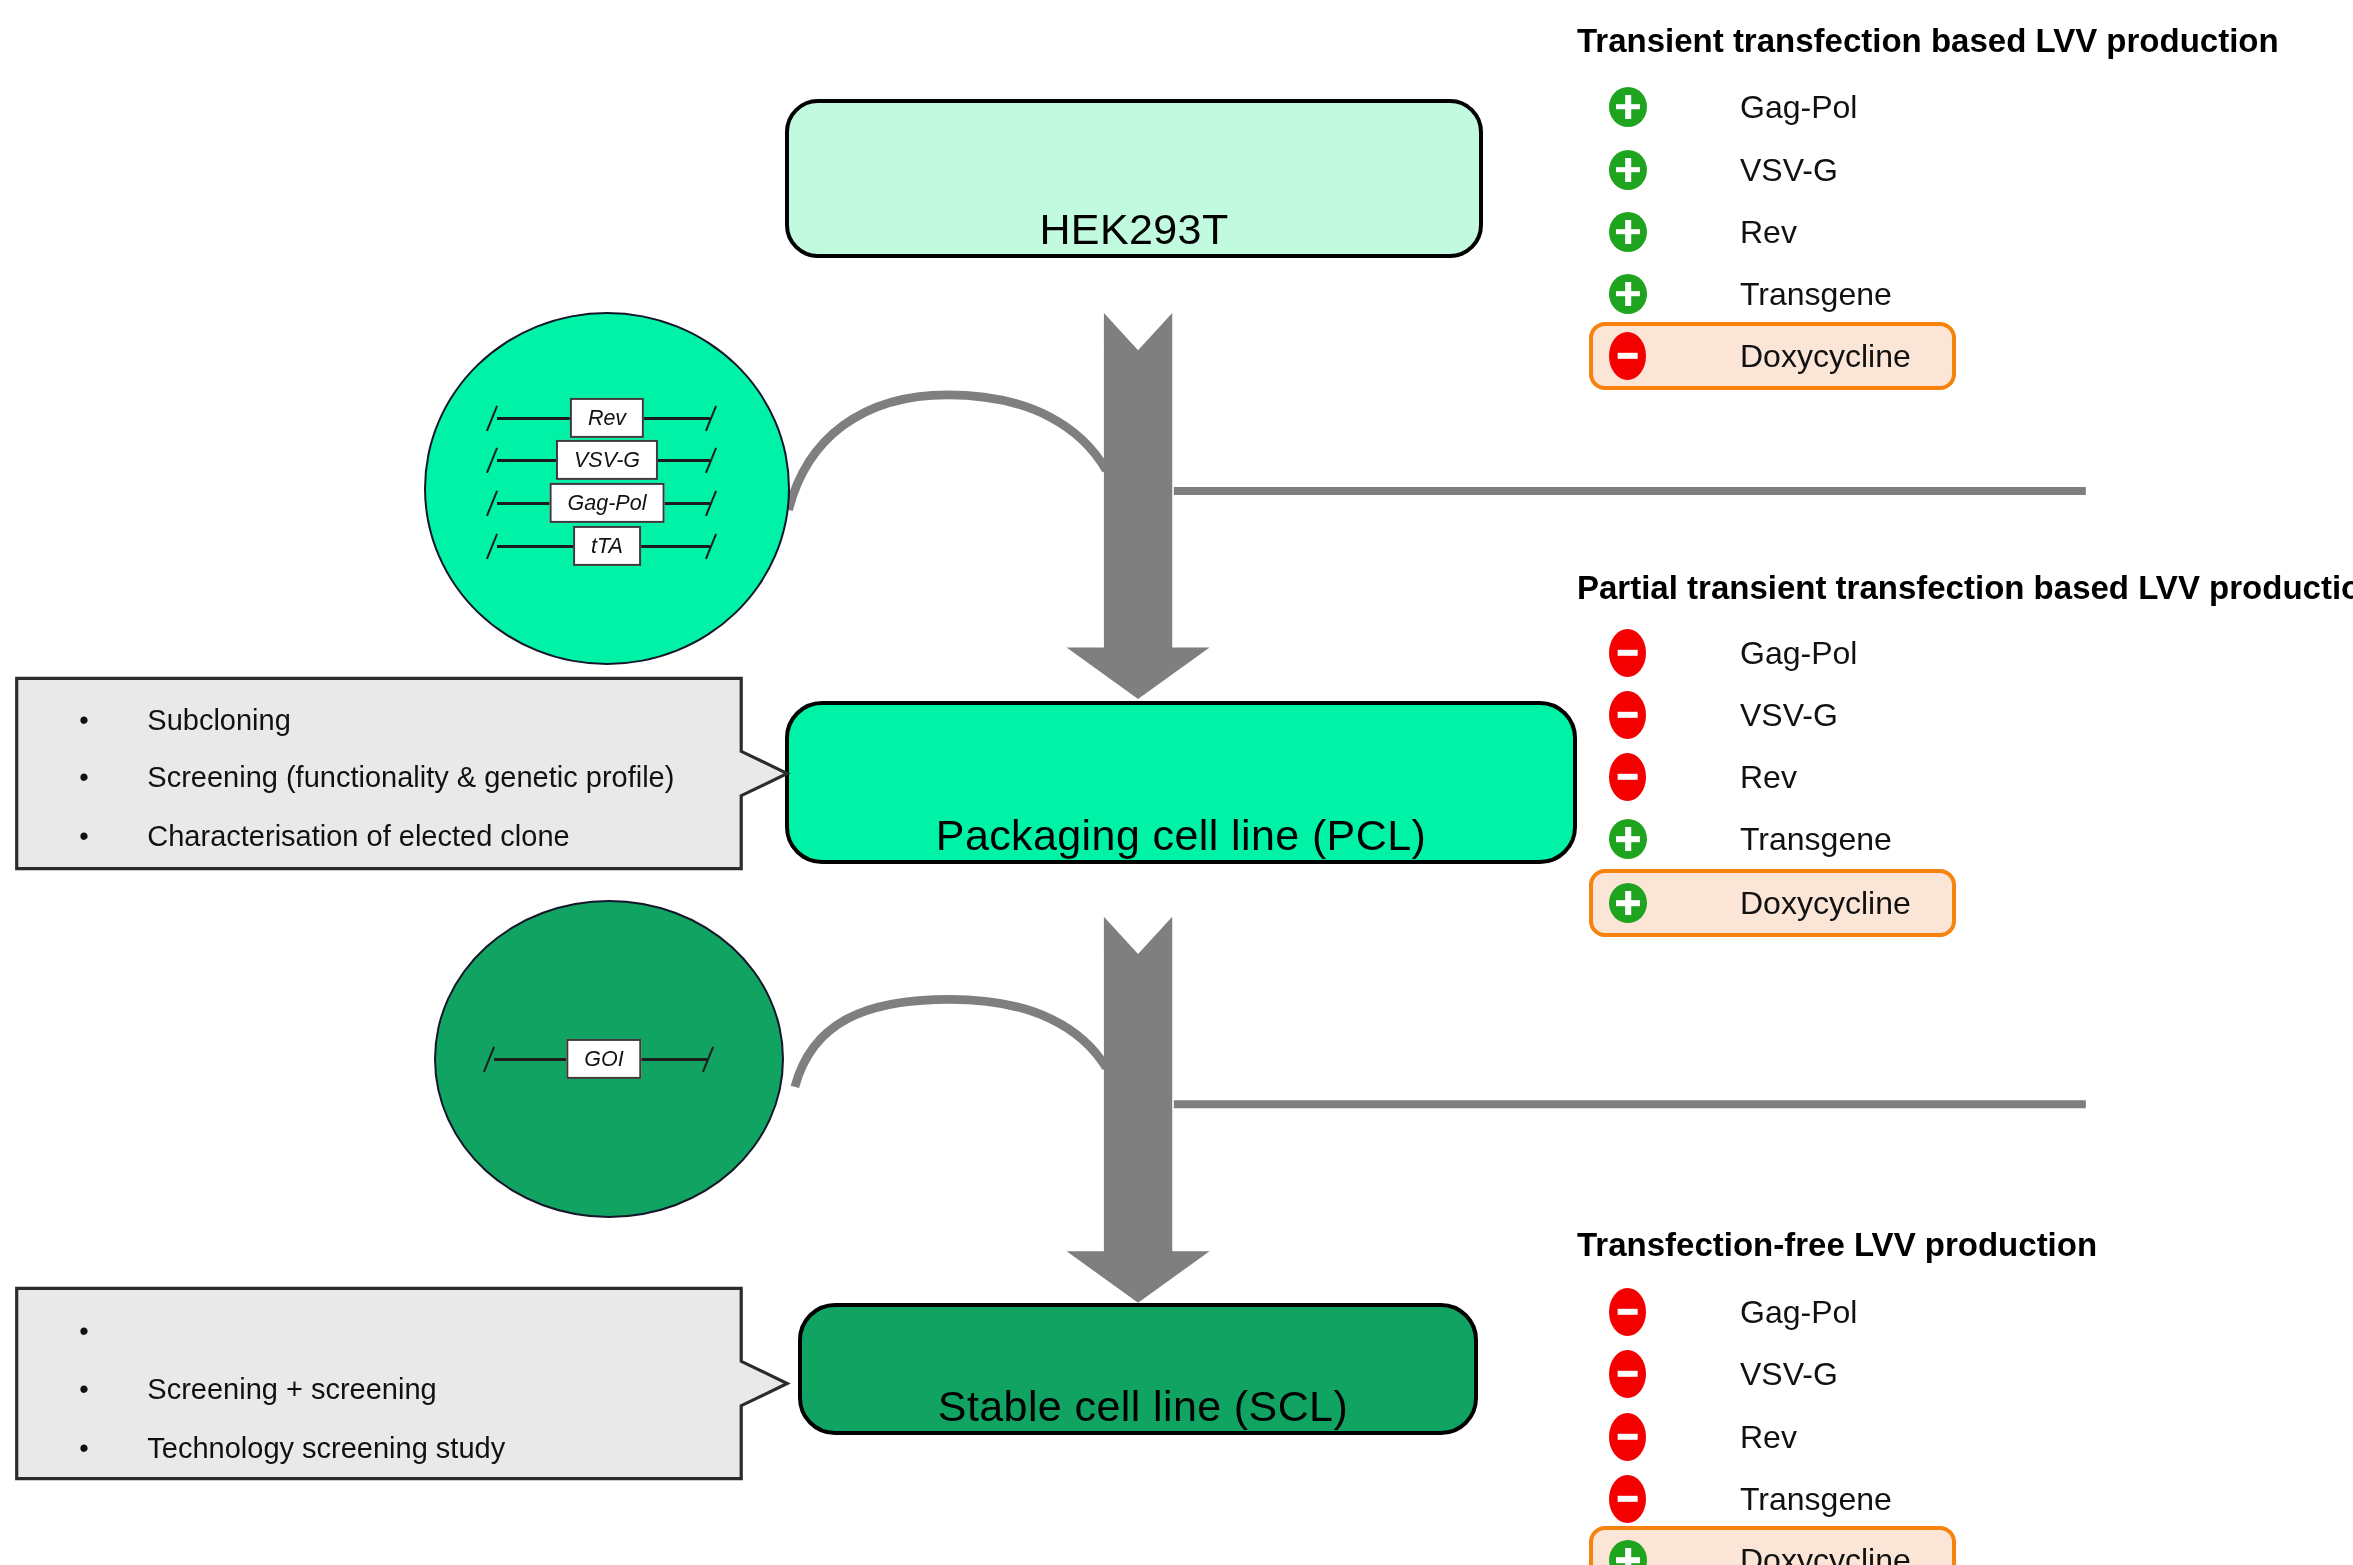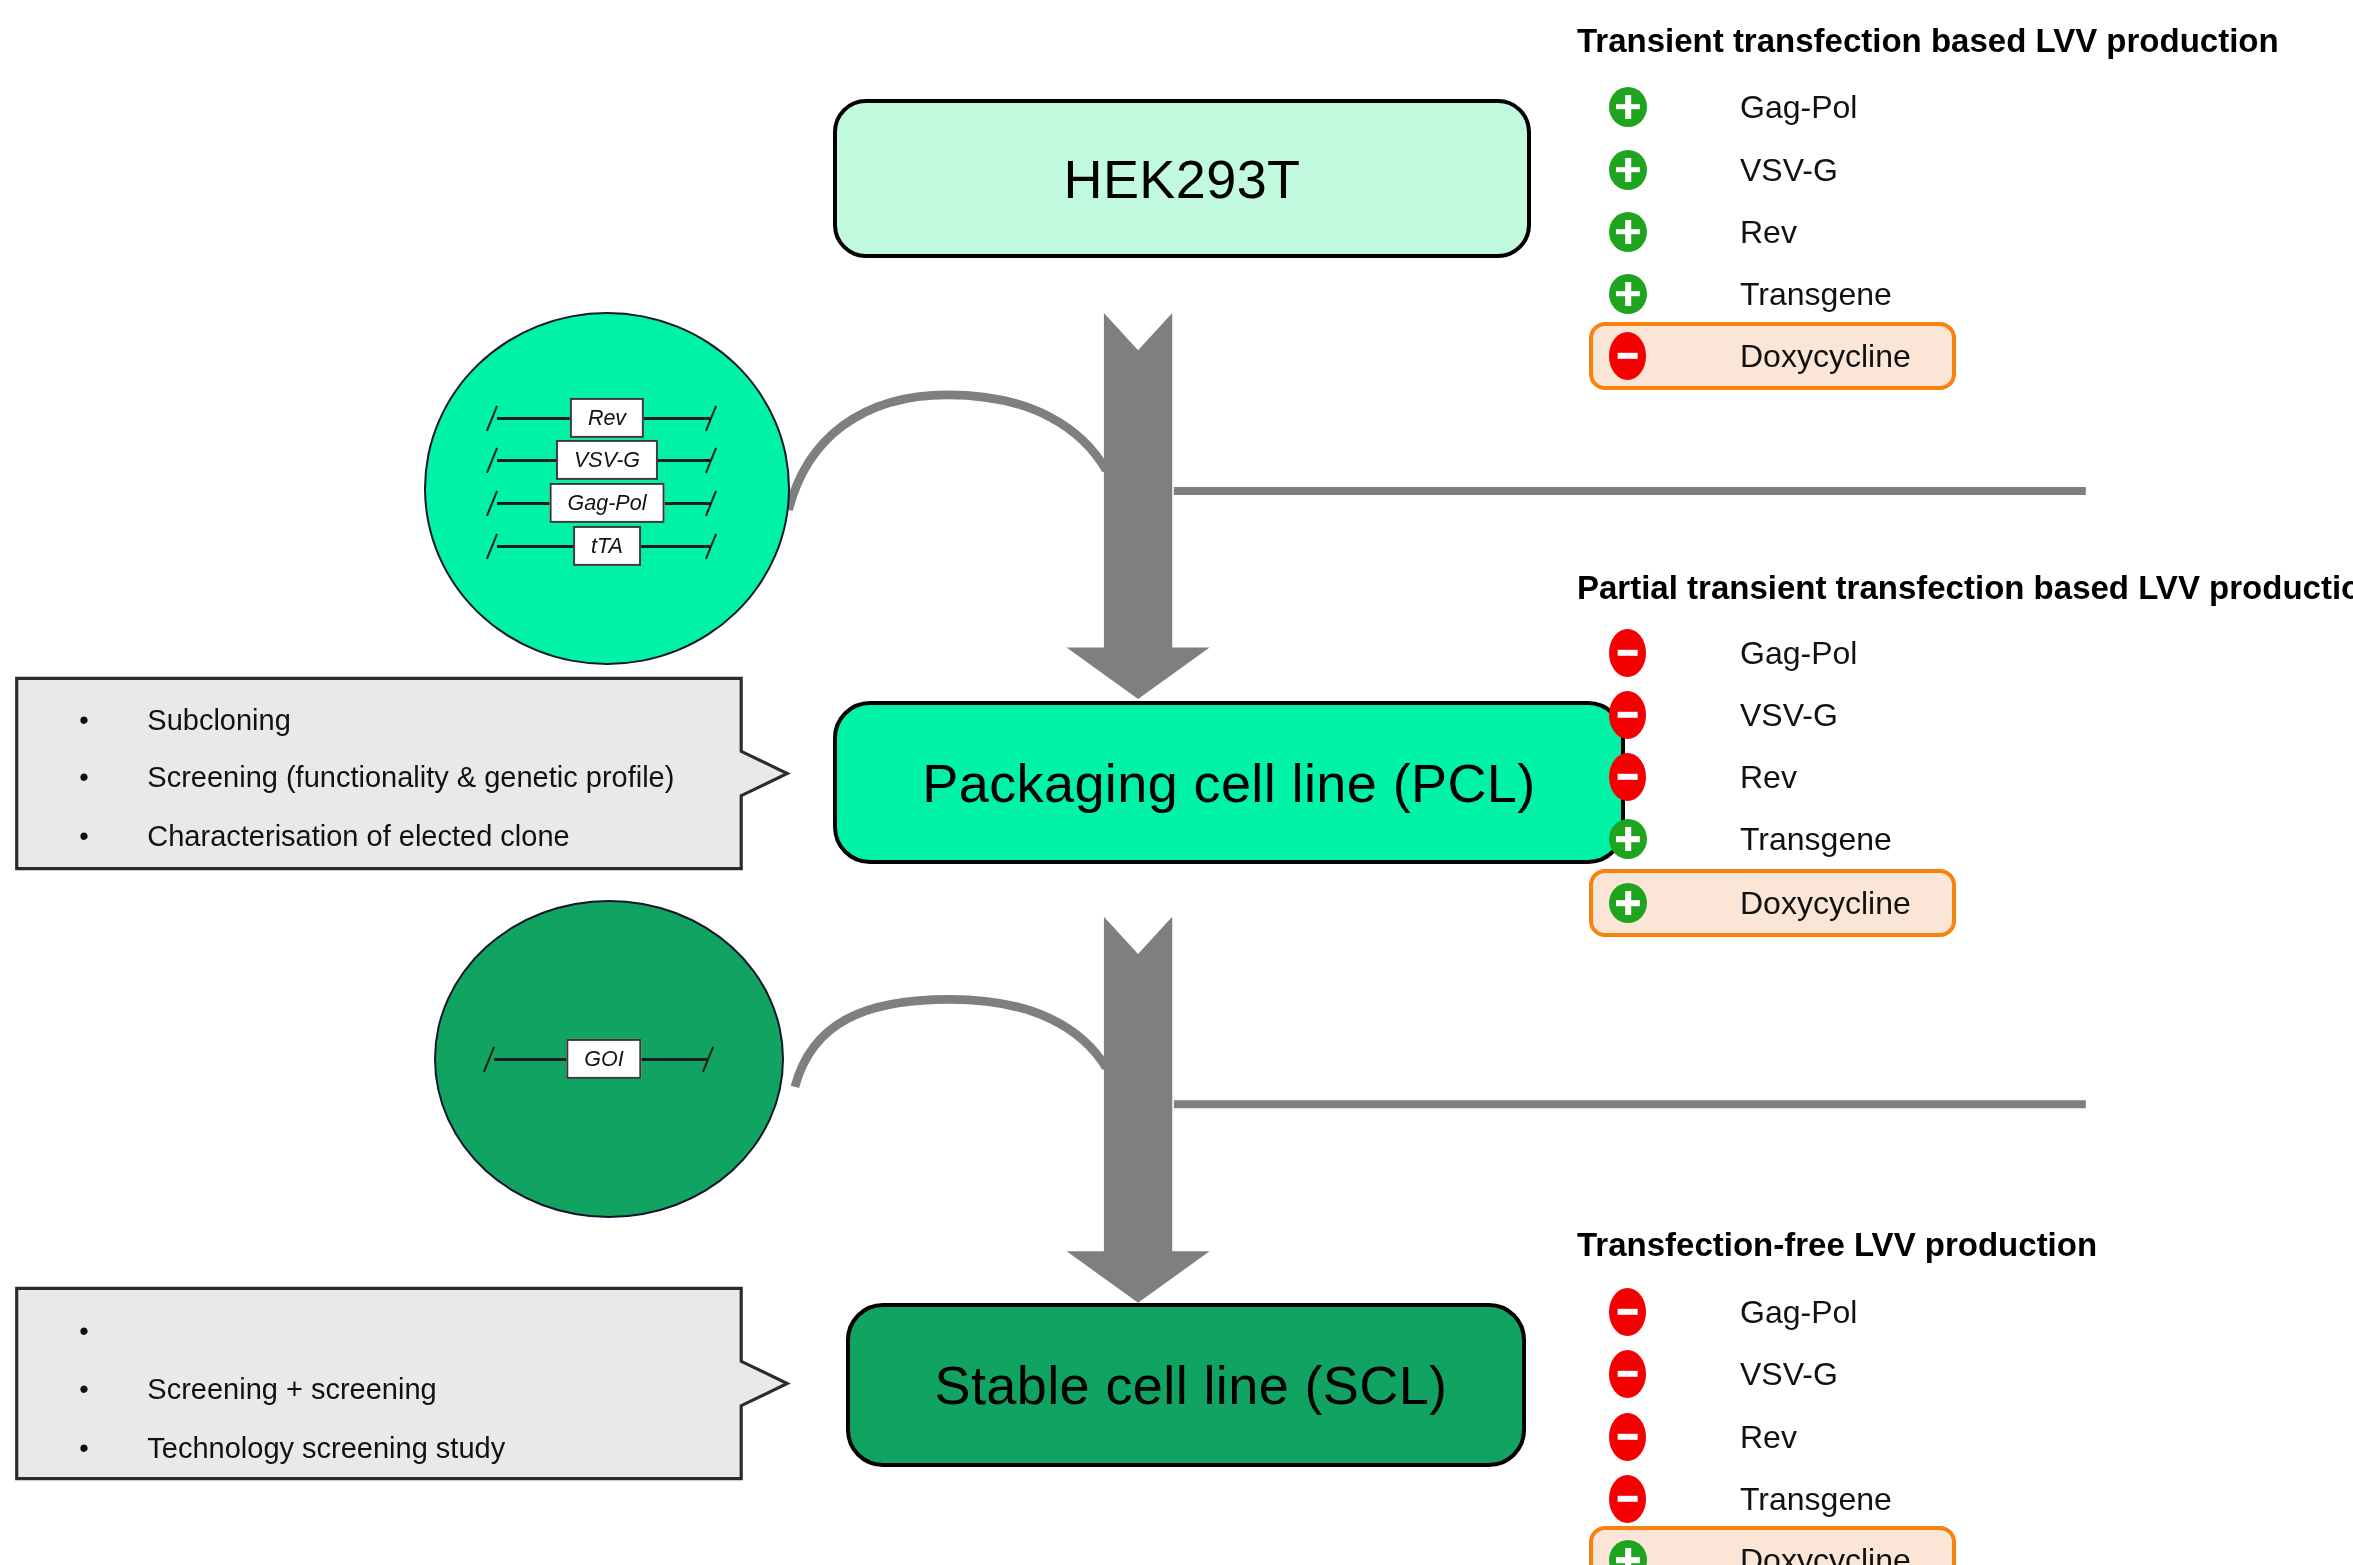--- a/index.html
+++ b/index.html
@@ -8,25 +8,25 @@
     --orange:#F7820E; --peach:#FBE5D6; --red:#F50000; --green:#1FA41F;
   }
   *{box-sizing:border-box; margin:0; padding:0;}
   body{background:#fff; font-family:"Liberation Sans", sans-serif;}
   .canvas{position:relative; width:2354px; height:1565px; background:#ffffff; overflow:hidden;}
 
   
   .connector-layer{position:absolute; left:0; top:0; width:2354px; height:1565px;}
 
   
-  .node-box{position:absolute; border:4px solid #000; display:flex; align-items:center; justify-content:center;
-            font-size:54px; color:#000; letter-spacing:0.4px;margin-left:48px;}
+  .node-box{position:absolute; border:4px solid #000; display:flex; align-items:flex-end; justify-content:center;
+            font-size:43px; color:#000; letter-spacing:0.4px;}
   .node-hek{left:785px; top:99px; width:698px; height:159px; border-radius:33px; background:var(--mint);}
   .node-pcl{left:785px; top:701px; width:792px; height:163px; border-radius:37px; background:var(--bright-green);}
-  .node-scl{left:798px; top:1303px; width:680px; height:164px; border-radius:37px; background:var(--deep-green);padding-left:10px;}
+  .node-scl{left:798px; top:1303px; width:680px; height:132px; border-radius:37px; background:var(--deep-green);padding-left:10px;}
 
   
   .plasmid-circle{position:absolute; border:2.4px solid #15152B; border-radius:50%;}
   .circle-1{left:424px; top:312px; width:366px; height:353px; background:var(--bright-green);}
   .circle-2{left:434px; top:900px; width:350px; height:318px; background:var(--deep-green);}
 
   
   .gene-row{position:absolute; width:226px; height:0;}
   .gene-row .g-line{position:absolute; left:6.4px; top:-0.8px; width:213px; height:2.4px; background:#1d1d1d;}
   .gene-row .g-slash{position:absolute; top:-13.5px; width:2.4px; height:27px; background:#1d1d1d; transform:rotate(22deg);}

